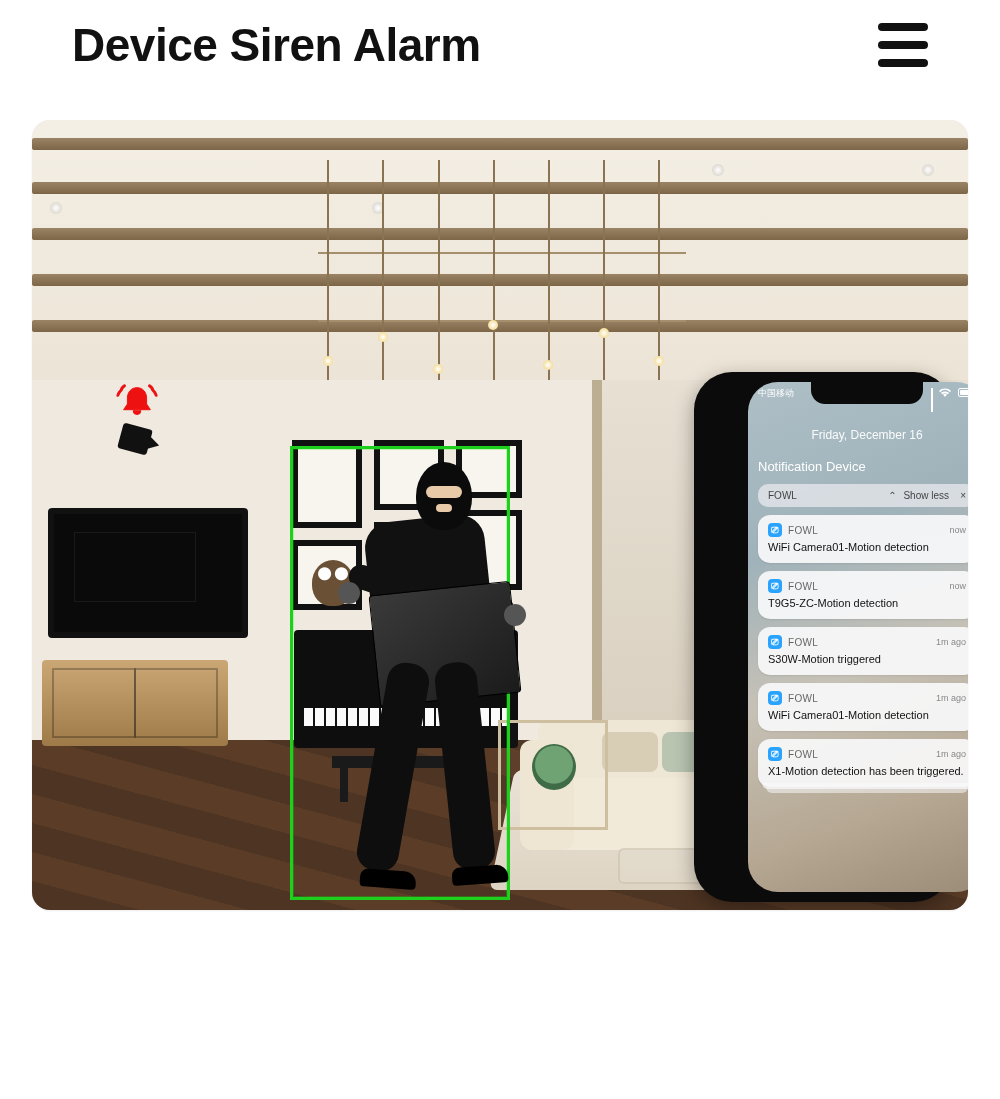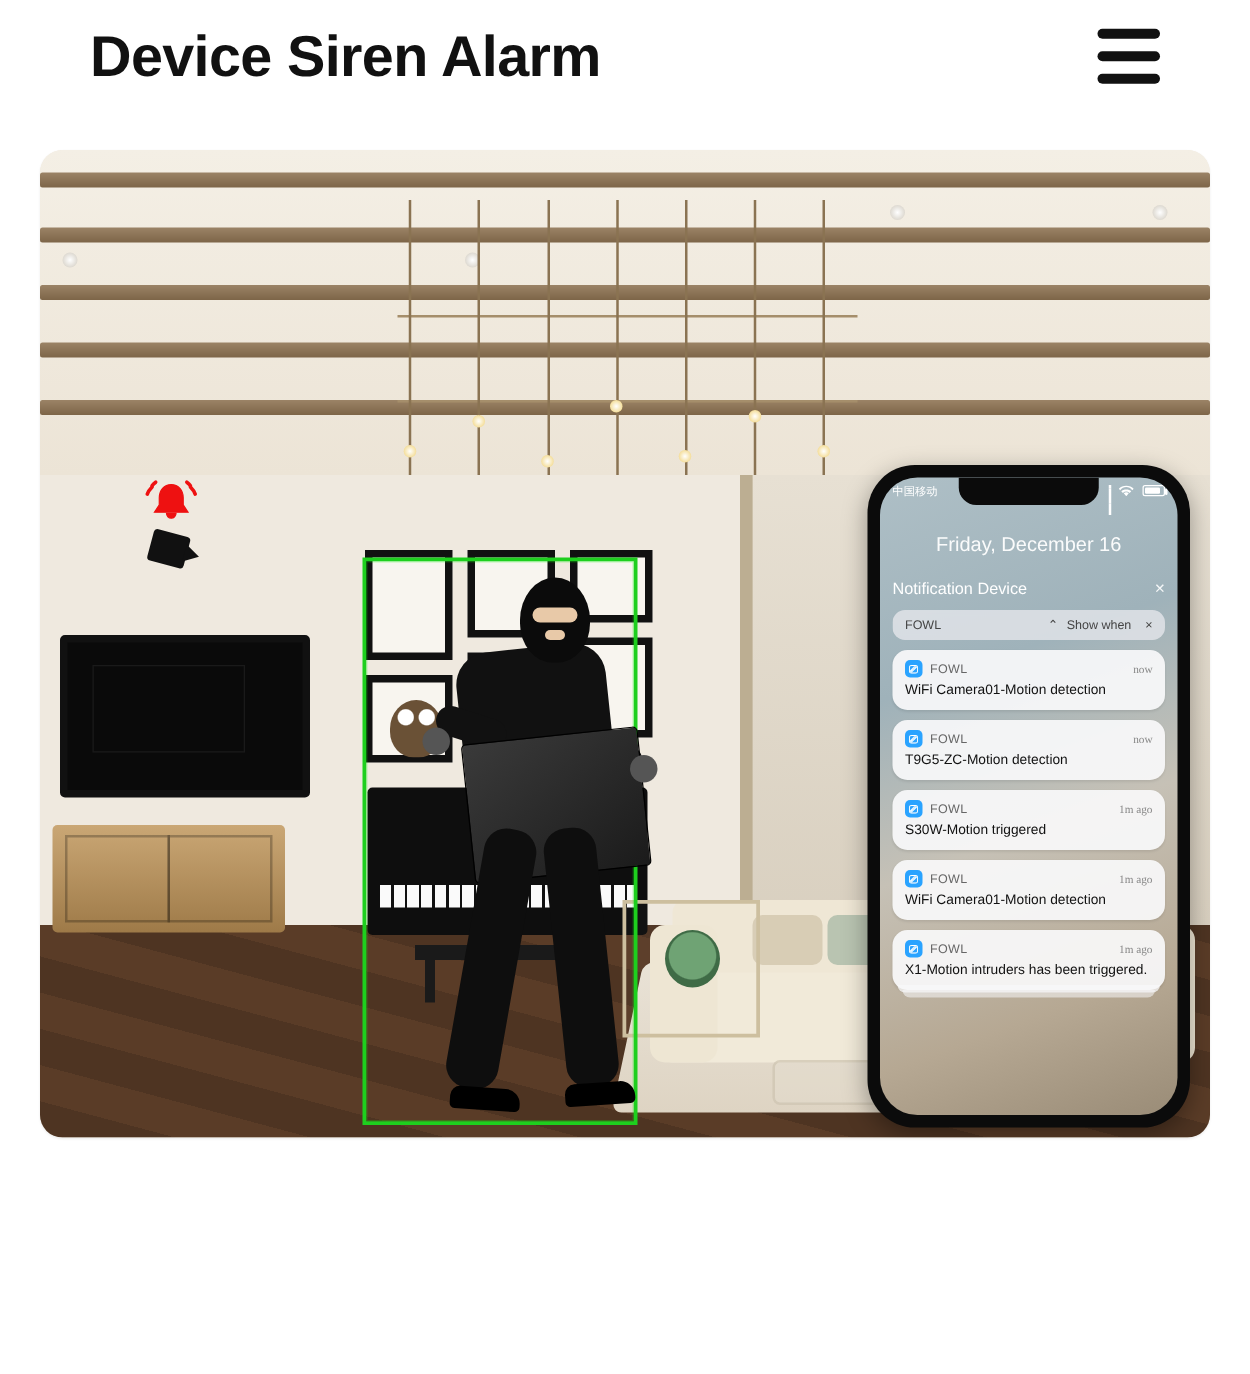--- a/index.html
+++ b/index.html
@@ -103,36 +103,36 @@
   .coffee { position:absolute; right:150px; bottom:26px; width:200px; height:36px; background:rgba(230,224,210,.35); border:2px solid rgba(200,190,170,.6); border-radius:6px; }
   .sidetable { position:absolute; right:360px; bottom:80px; width:110px; height:110px; border:3px solid #cdbf9f; background:rgba(255,255,255,.02); }
   .vase { position:absolute; right:392px; bottom:120px; width:44px; height:46px; background:radial-gradient(circle at 50% 45%, #6fa374 55%, #3f6b46 58%); border-radius:50%; }
   .lamp { position:absolute; right:26px; bottom:200px; width:70px; height:170px; }
   .lamp .shade{position:absolute;left:6px;top:0;width:58px;height:44px;background:#efe7d2;border-radius:6px 6px 10px 10px;}
   .lamp .pole{position:absolute;left:33px;top:44px;width:4px;height:108px;background:#b9a987;}
   .lamp .base{position:absolute;left:18px;bottom:0;width:34px;height:10px;background:#b9a987;border-radius:4px;}
 
   
   .phone { position:absolute; right:16px; bottom:8px; width:258px; height:530px; background:#0b0b0b; border-radius:38px; padding:10px; box-shadow:0 6px 20px rgba(0,0,0,.35); }
-  .screen { width:100%; height:100%; border-radius:30px; overflow:hidden; position:relative; background:linear-gradient(160deg,#aebfc6 0%, #9fb2ba 30%, #c6c1b6 55%, #b6a893 80%, #9a8c77 100%); }
+  .screen { width:100%; height:100%; border-radius:30px; overflow:hidden; position:relative; background:linear-gradient(160deg,#aebfc6 0%, #9fb2ba 30%, #c6c1b6 55%, #b6a893 80%, #9a8c77 100%);margin-left:44px; }
   .notch { position:absolute; top:0; left:50%; transform:translateX(-50%); width:112px; height:22px; background:#0b0b0b; border-radius:0 0 14px 14px; z-index:5; }
   .sbar { position:absolute; top:4px; left:10px; right:10px; height:14px; display:flex; justify-content:space-between; align-items:center; color:#fff; font-size:9px; z-index:4; }
   .sbar .sicons span{display:inline-block;margin-left:4px;}
   .clock { text-align:center; color:#fff; margin-top:46px; }
   .clock .time{ font-size:52px; font-weight:300; letter-spacing:1px; line-height:1; }
-  .clock .date{ font-size:16px; margin-top:4px; opacity:.95; }
+  .clock .date{ font-size:12px; margin-top:4px; opacity:.95; }
   .nc { margin:16px 10px 0; color:#fff; display:flex; justify-content:space-between; align-items:center; font-size:13px; }
   .nc .x{ font-size:14px; opacity:.9; }
   .group-h { margin:10px 10px 0; background:rgba(235,235,240,.72); border-radius:10px; padding:6px 10px; display:flex; align-items:center; justify-content:space-between; font-size:10px; color:#444; backdrop-filter:blur(2px); }
   .group-h .chev{ font-size:10px; margin-right:4px; }
   .notif { margin:8px 10px 0; background:rgba(248,248,250,.92); border-radius:12px; padding:8px 10px 10px; font-size:10px; color:#222; box-shadow:0 1px 2px rgba(0,0,0,.08); }
   .notif .row1{ display:flex; align-items:center; justify-content:space-between; margin-bottom:4px; }
   .notif .app{ display:flex; align-items:center; gap:6px; color:#666; font-size:10px; letter-spacing:.3px; }
   .notif .appicon{ width:14px; height:14px; background:#2aa3ff; border-radius:4px; display:flex; align-items:center; justify-content:center; color:#fff; font-size:9px; font-weight:700; }
-  .notif .time{ color:#888; font-size:9px;font-family:Liberation Serif, serif; }
+  .notif .time{ color:#888; font-size:9px; }
   .notif .msg{ color:#111; font-size:11px; }
   .stack { margin:-4px 14px 0; height:6px; background:rgba(248,248,250,.75); border-radius:0 0 10px 10px; }
   .stack.s2{ margin:-2px 18px 0; background:rgba(248,248,250,.55); }
 
   .signal{display:inline-flex;align-items:flex-end;gap:1px;height:9px;}
   .signal i{display:block;width:2px;background:#fff;}
   .signal i:nth-child(1){height:3px}.signal i:nth-child(2){height:5px}.signal i:nth-child(3){height:7px}.signal i:nth-child(4){height:9px}
   .batt{display:inline-block;width:18px;height:9px;border:1px solid #fff;border-radius:2px;position:relative;}
   .batt::after{content:"";position:absolute;right:-3px;top:2px;width:2px;height:5px;background:#fff;border-radius:1px;}
   .batt i{display:block;margin:1px;height:5px;width:12px;background:#fff;border-radius:1px;}
@@ -281,21 +281,21 @@
 
         <div class="nc">
           <span>Notification Device</span>
           <span class="x">×</span>
         </div>
 
         <div class="group-h">
           <span>FOWL</span>
           <span>
             <span class="chev">⌃</span>
-            <span>Show when</span>
+            <span>Show less</span>
             &nbsp;&nbsp;
             <span>×</span>
           </span>
         </div>
 
         <div id="notif-list">
             <div class="notif">
               <div class="row1">
                 <span class="app">
                   <span class="appicon">⎚</span>
@@ -336,21 +336,21 @@
               <div class="msg">WiFi Camera01-Motion detection</div>
             </div>
             <div class="notif">
               <div class="row1">
                 <span class="app">
                   <span class="appicon">⎚</span>
                   <span>FOWL</span>
                 </span>
                 <span class="time">1m ago</span>
               </div>
-              <div class="msg">X1-Motion intruders has been triggered.</div>
+              <div class="msg">X1-Motion detection has been triggered.</div>
             </div>
           </div>
         <div class="stack"></div>
         <div class="stack s2"></div>
       </div>
     </div>
 
   </div>
 </div>
 

